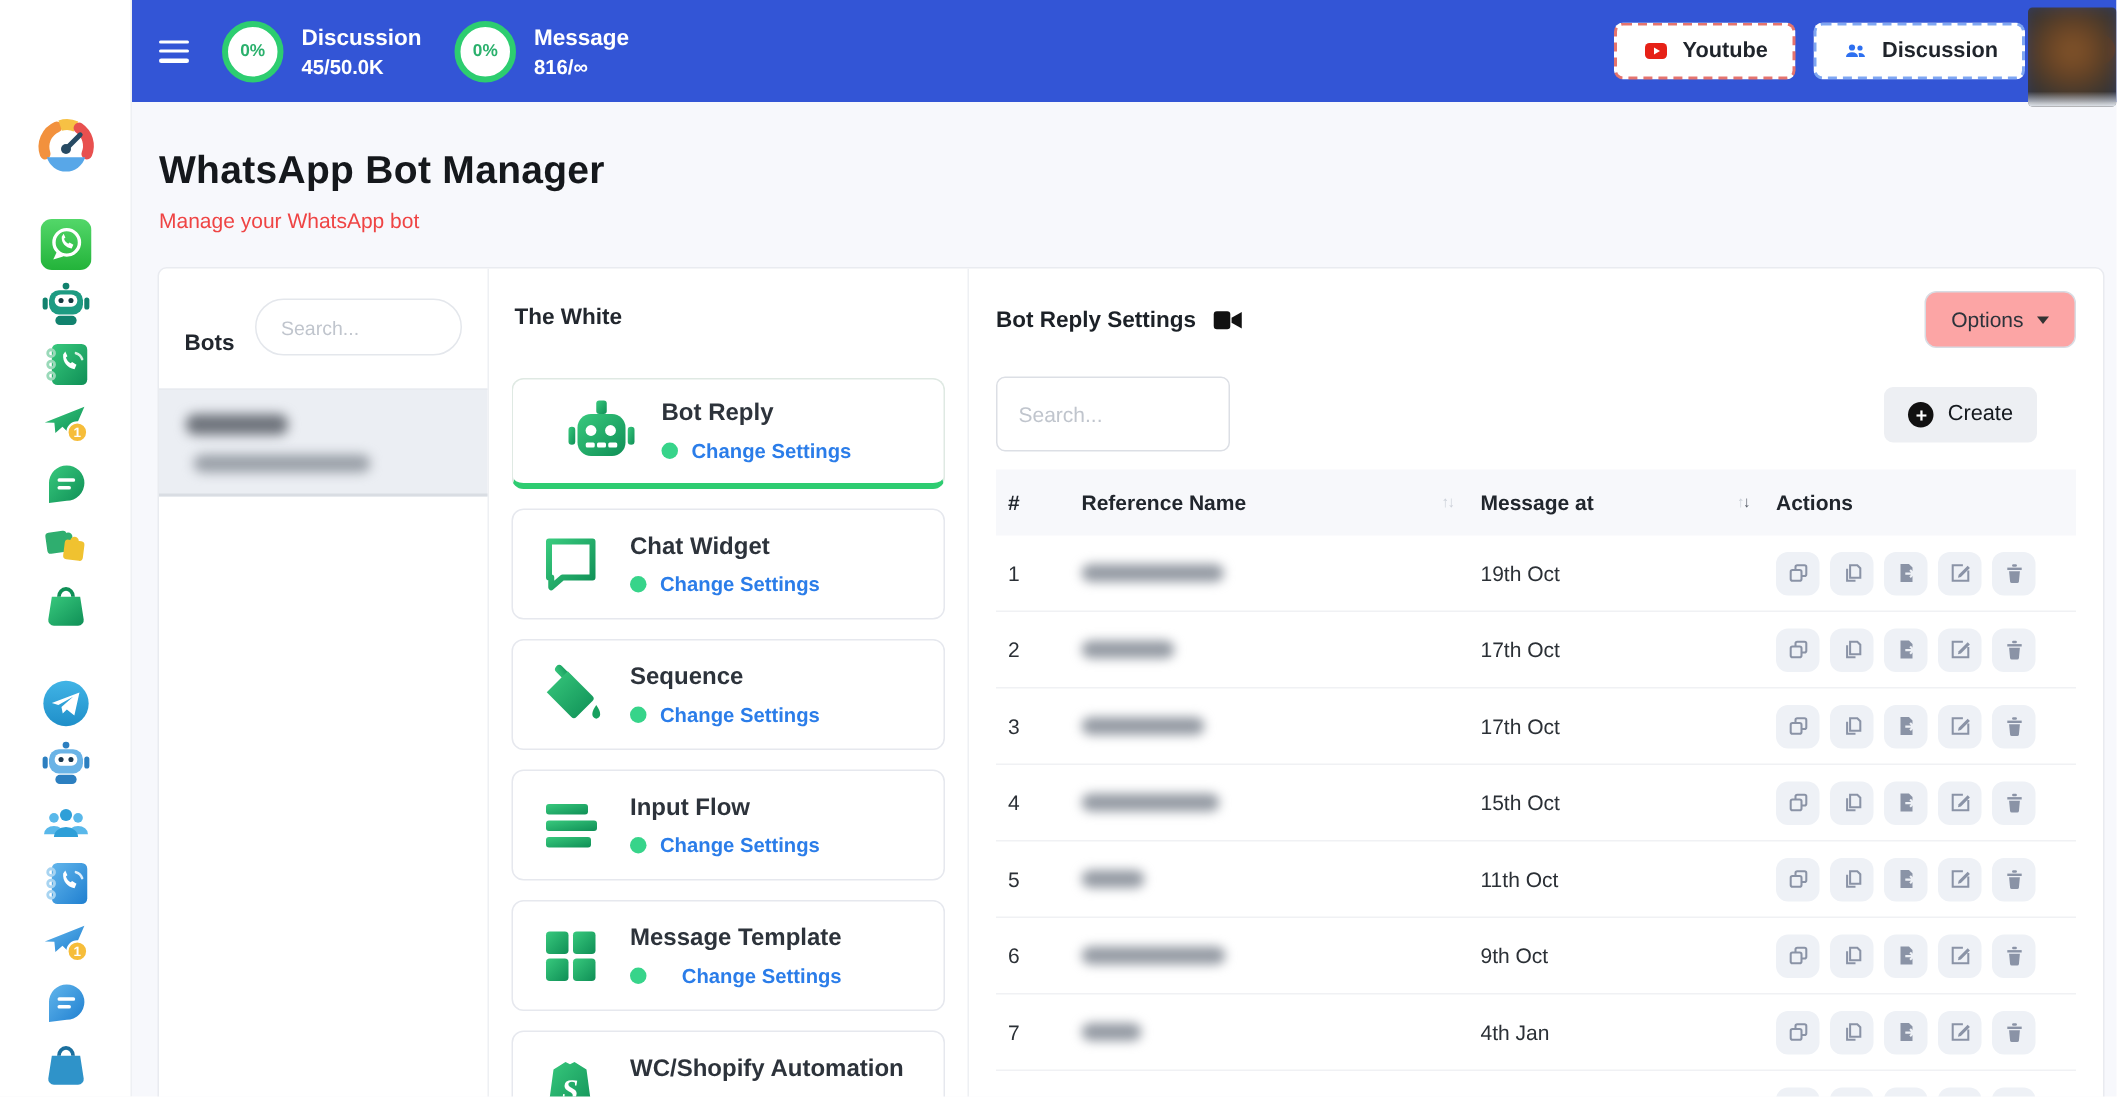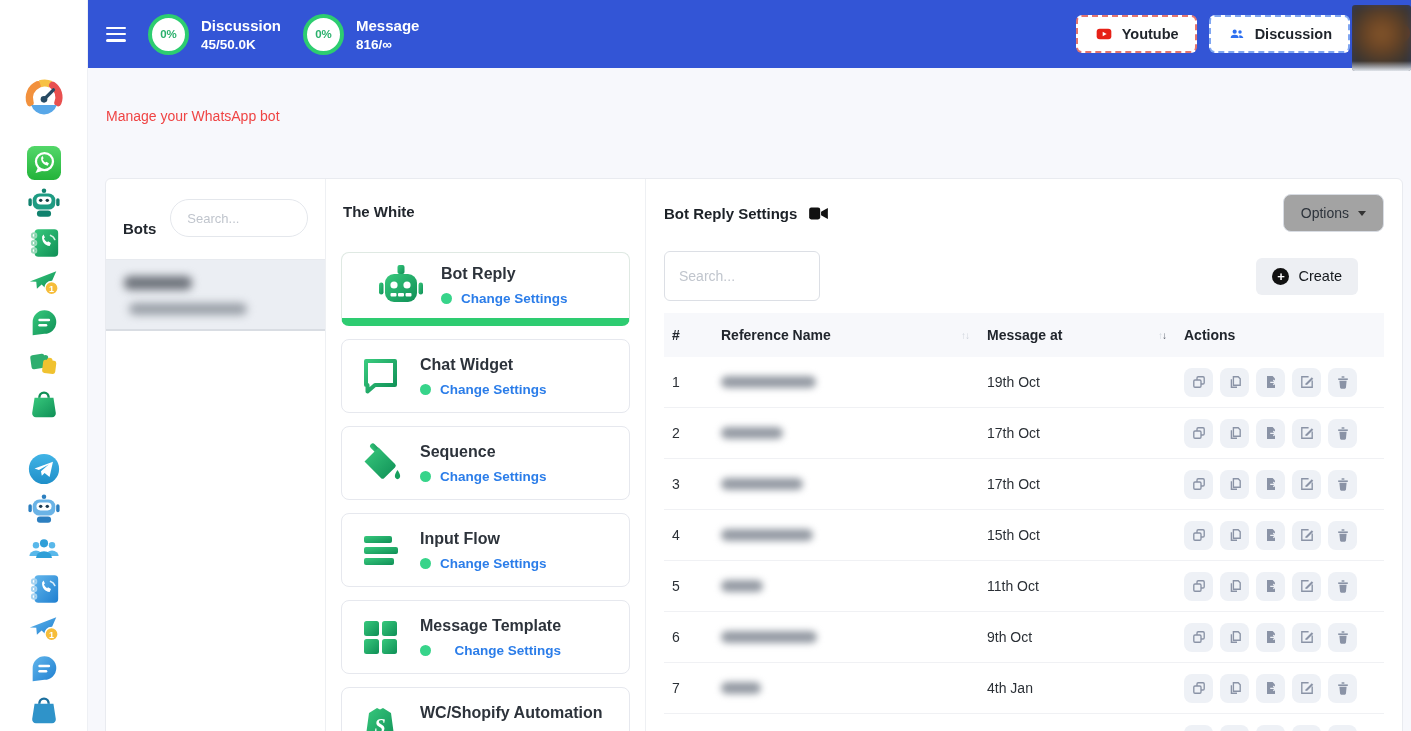--- a/index.html
+++ b/index.html
@@ -97,34 +97,34 @@
   .blurline { border-radius:6px; filter:blur(4px); }
   .bot-item .l1 { width:68px; height:14px; background:#6f747c; }
   .bot-item .l2 { width:118px; height:12px; background:#9aa0a8; margin-top:13px; margin-left:5px; }
   
   .col2-title { font-size:15px; font-weight:bold; color:#22272e; margin:8px 0 32px 2px; }
   .setting-card {
     height:74px; border:1px solid #e6e8ee; border-radius:8px; margin-bottom:13px;
     display:flex; align-items:center; padding-left:14px; gap:16px;
     background:#fff; cursor:pointer;
   }
-  .setting-card.active { border-bottom:8px solid #3b82f6; border-color:#dfe9e3; border-bottom-color:#2ecc71;padding-left:35px; }
+  .setting-card.active { border-bottom:4px solid #3b82f6; border-color:#dfe9e3; border-bottom-color:#2ecc71;padding-left:35px; }
   .sc-icon { width:48px; height:48px; flex:0 0 48px; }
   .sc-icon svg { width:100%; height:100%; display:block; }
   .sc-title { font-size:16px; font-weight:600; color:#2d333b; }
   .sc-linkrow { display:flex; align-items:center; gap:9px; margin-top:8px;justify-content:space-between; }
   .sc-dot { width:11px; height:11px; border-radius:50%; background:#37d48a; }
   .sc-link { font-size:13.5px; font-weight:bold; color:#2b7de9; cursor:pointer; }
   
   .col3-head { display:flex; align-items:center; justify-content:space-between; height:36px; }
   .col3-title-wrap { display:flex; align-items:center; gap:11px; }
   .col3-title { font-size:15px; font-weight:bold; color:#1c2127; }
   .cam { width:21px; height:17px; }
   .options-btn {
-    display:flex; align-items:center; gap:9px; background:#a3a3a3;
+    display:flex; align-items:center; gap:9px; background:#fca5a5;
     border:1px solid #d8dce3; border-radius:8px; padding:10px 17px;
     font-size:14px; color:#2d333b; cursor:pointer;
   }
   .caret { width:0; height:0; border-left:4.5px solid transparent; border-right:4.5px solid transparent; border-top:5px solid #333; }
   .search-row { display:flex; align-items:center; justify-content:space-between; margin-top:20px; }
   .box-search {
     width:156px; height:50px; border:1px solid #dcdfe5; border-radius:6px;
     padding:0 14px; font-size:14px; color:#444; outline:none;
     font-family:"Liberation Sans", sans-serif;
   }
@@ -368,20 +368,21 @@
     </div>
   </div>
 </header>
 
 <div class="avatar">
   <div class="blob"></div>
     <div class="fade"></div>
 </div>
 
 <div class="page-head">
+  <div class="page-title">WhatsApp Bot Manager</div>
   <div class="page-sub">Manage your WhatsApp bot</div>
 </div>
 
 <div class="main-card">
 
   <div class="col1">
     <div class="col1-head">
       <div class="col1-title">Bots</div>
       <input class="pill-search" placeholder="Search..." style="">
     </div>

